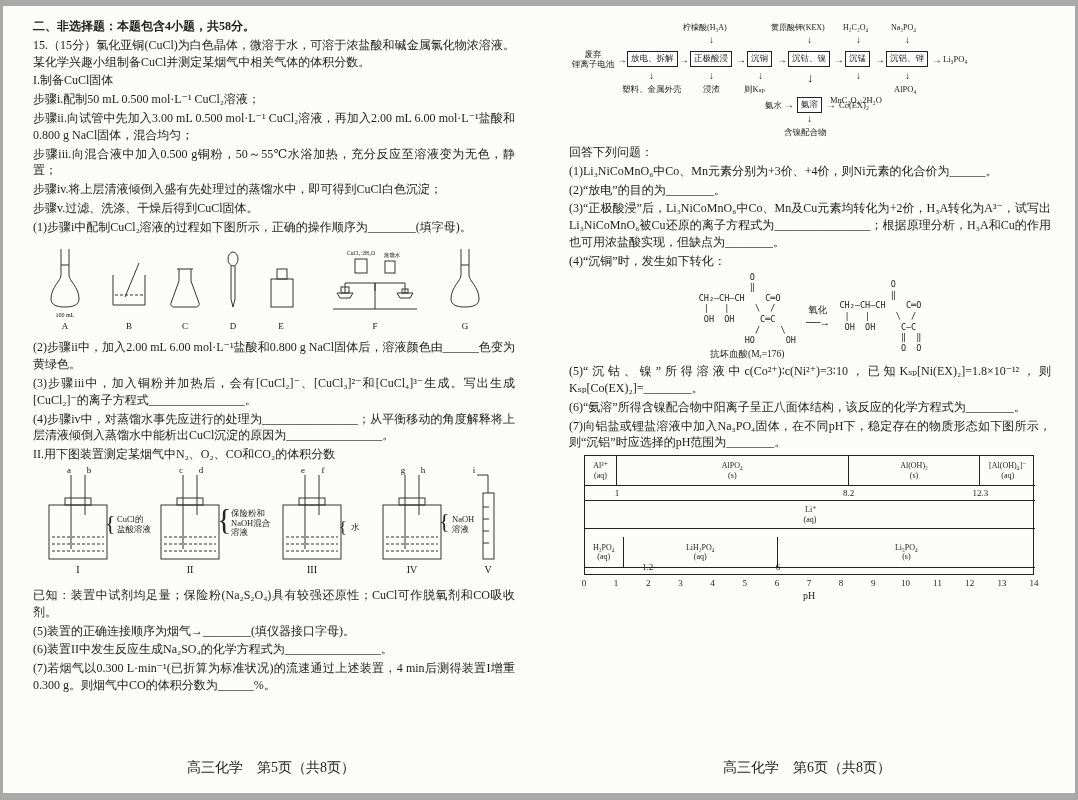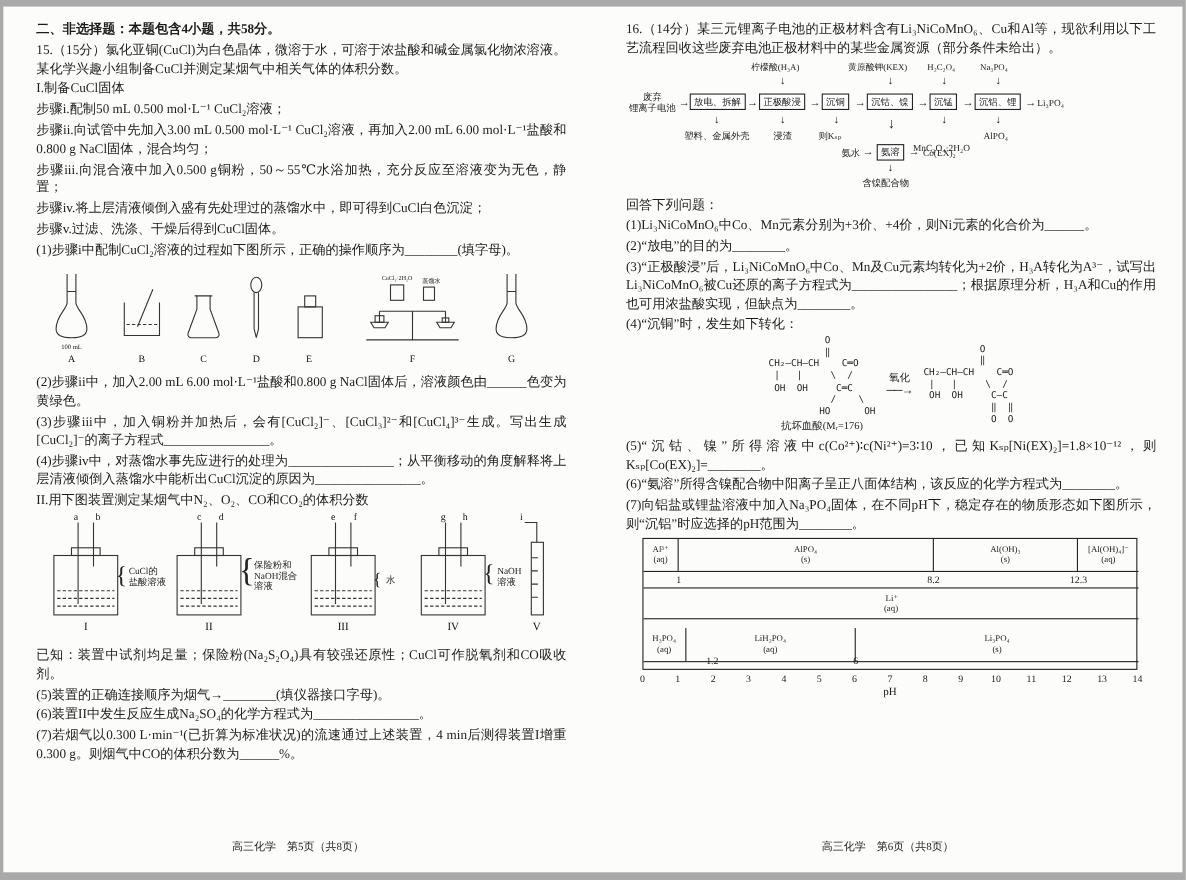--- a/index.html
+++ b/index.html
@@ -10,21 +10,21 @@
     font-family:"Liberation Serif","DejaVu Serif",serif;
     color:#1c1c1c;
   }
   .sheet { position:absolute; left:3px; top:6px; width:1072px; height:787px; background:#fcfcfa; }
   .page { position:absolute; top:0; height:100%; width:536px; }
   .page-left  { left:0; }
   .page-right { left:536px; }
   .content { padding:12px 24px 0 30px; font-size:12px; line-height:1.4; text-align:justify; }
   .p { margin:0 0 2px 0; }
   .bold { font-weight:bold; }
-  .footer { position:absolute; bottom:16px; left:0; width:100%; text-align:center; font-size:10px; }
+  .footer { position:absolute; bottom:16px; left:0; width:100%; text-align:center; font-size:14px; }
 
   
   .fig { margin:3px 0 4px 0; }
   svg text { font-family:"Liberation Serif","DejaVu Serif",serif; fill:#111; stroke:none; }
   .sh { stroke:#333; fill:none; stroke-width:1; }
   .dash { stroke:#333; stroke-width:1; stroke-dasharray:3 2; fill:none; }
   .t6 { font-size:6px; } .t5 { font-size:5.5px; } .t9 { font-size:9px; } .t10 { font-size:10px; }
 
   .fig2wrap { position:relative; height:120px; margin:2px 0 2px 0; }
   .prelabel { white-space:pre-line; line-height:1.15; }
@@ -225,21 +225,20 @@
       <p class="p">已知：装置中试剂均足量；保险粉(Na₂S₂O₄)具有较强还原性；CuCl可作脱氧剂和CO吸收剂。</p>
       <p class="p">(5)装置的正确连接顺序为烟气→________(填仪器接口字母)。</p>
       <p class="p">(6)装置II中发生反应生成Na₂SO₄的化学方程式为________________。</p>
       <p class="p">(7)若烟气以0.300 L·min⁻¹(已折算为标准状况)的流速通过上述装置，4 min后测得装置I增重0.300 g。则烟气中CO的体积分数为______%。</p>
     </div>
     <div class="footer">高三化学　第5页（共8页）</div>
   </div>
 
   <div class="page page-right">
     <div class="content">
-      <p class="p">16.（14分）某三元锂离子电池的正极材料含有Li₃NiCoMnO₆、Cu和Al等，现欲利用以下工艺流程回收这些废弃电池正极材料中的某些金属资源（部分条件未给出）。</p>
 
       <div class="flow">
 
         <span class="fl fin" style="left:114px; top:0;">柠檬酸(H₃A)</span>
         <span class="fl fin" style="left:202px; top:0;">黄原酸钾(KEX)</span>
         <span class="fl fin" style="left:274px; top:0;">H₂C₂O₄</span>
         <span class="fl fin" style="left:322px; top:0;">Na₃PO₄</span>
         <span class="fa" style="left:140px; top:13px;">↓</span>
         <span class="fa" style="left:238px; top:13px;">↓</span>
         <span class="fa" style="left:287px; top:13px;">↓</span>

